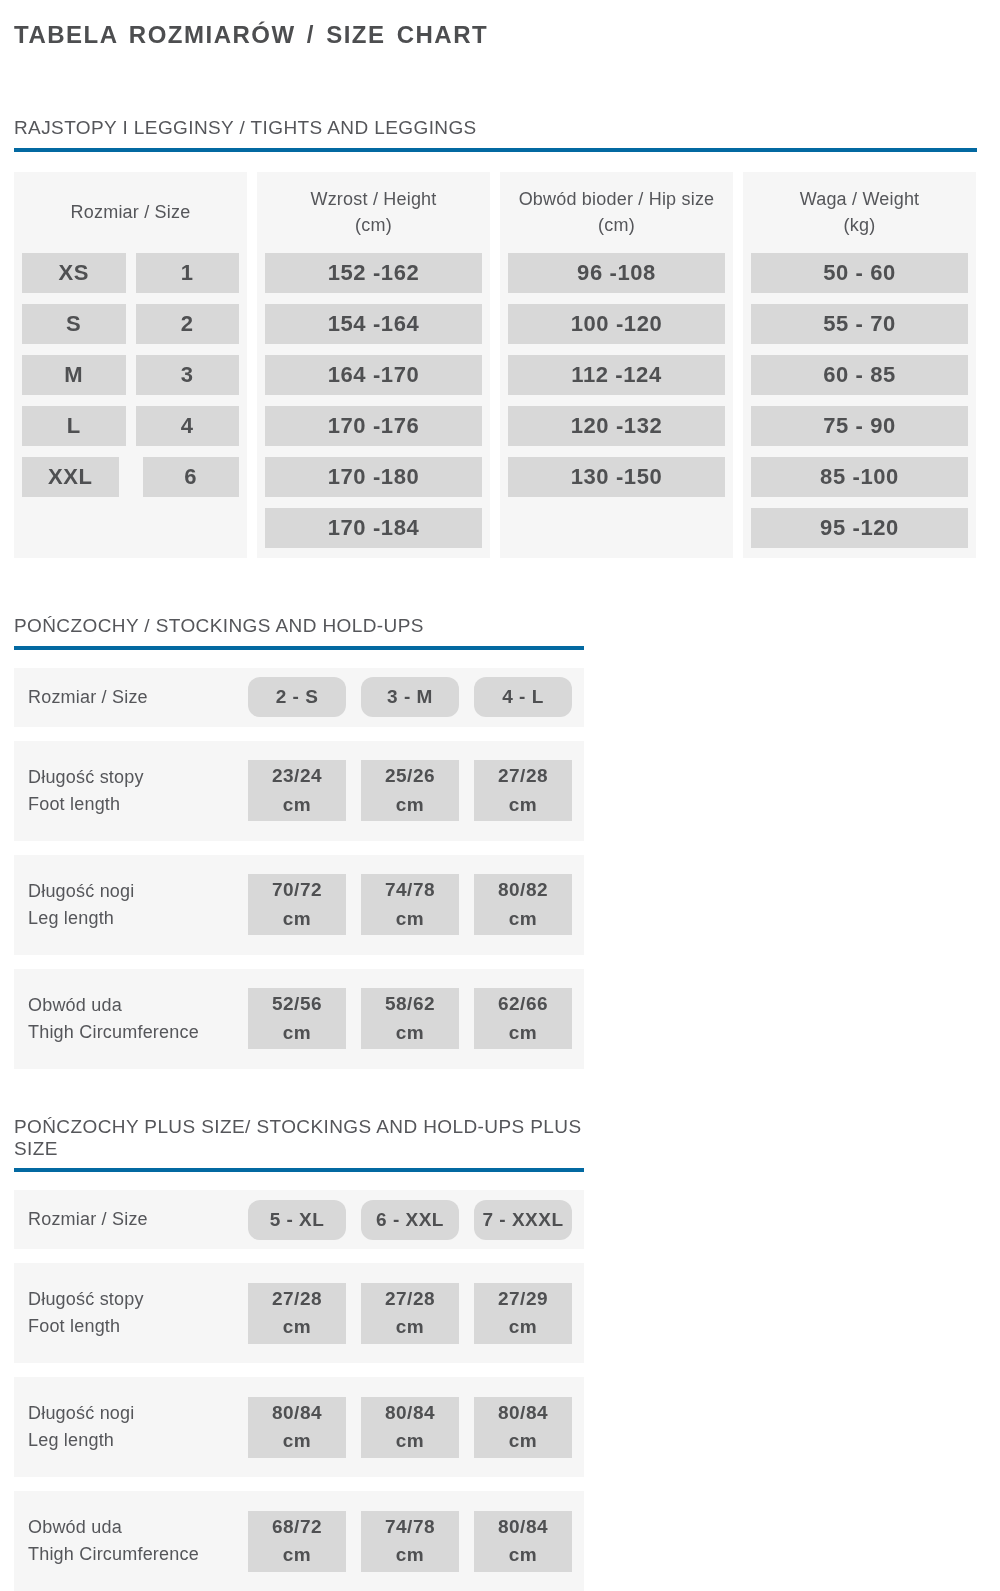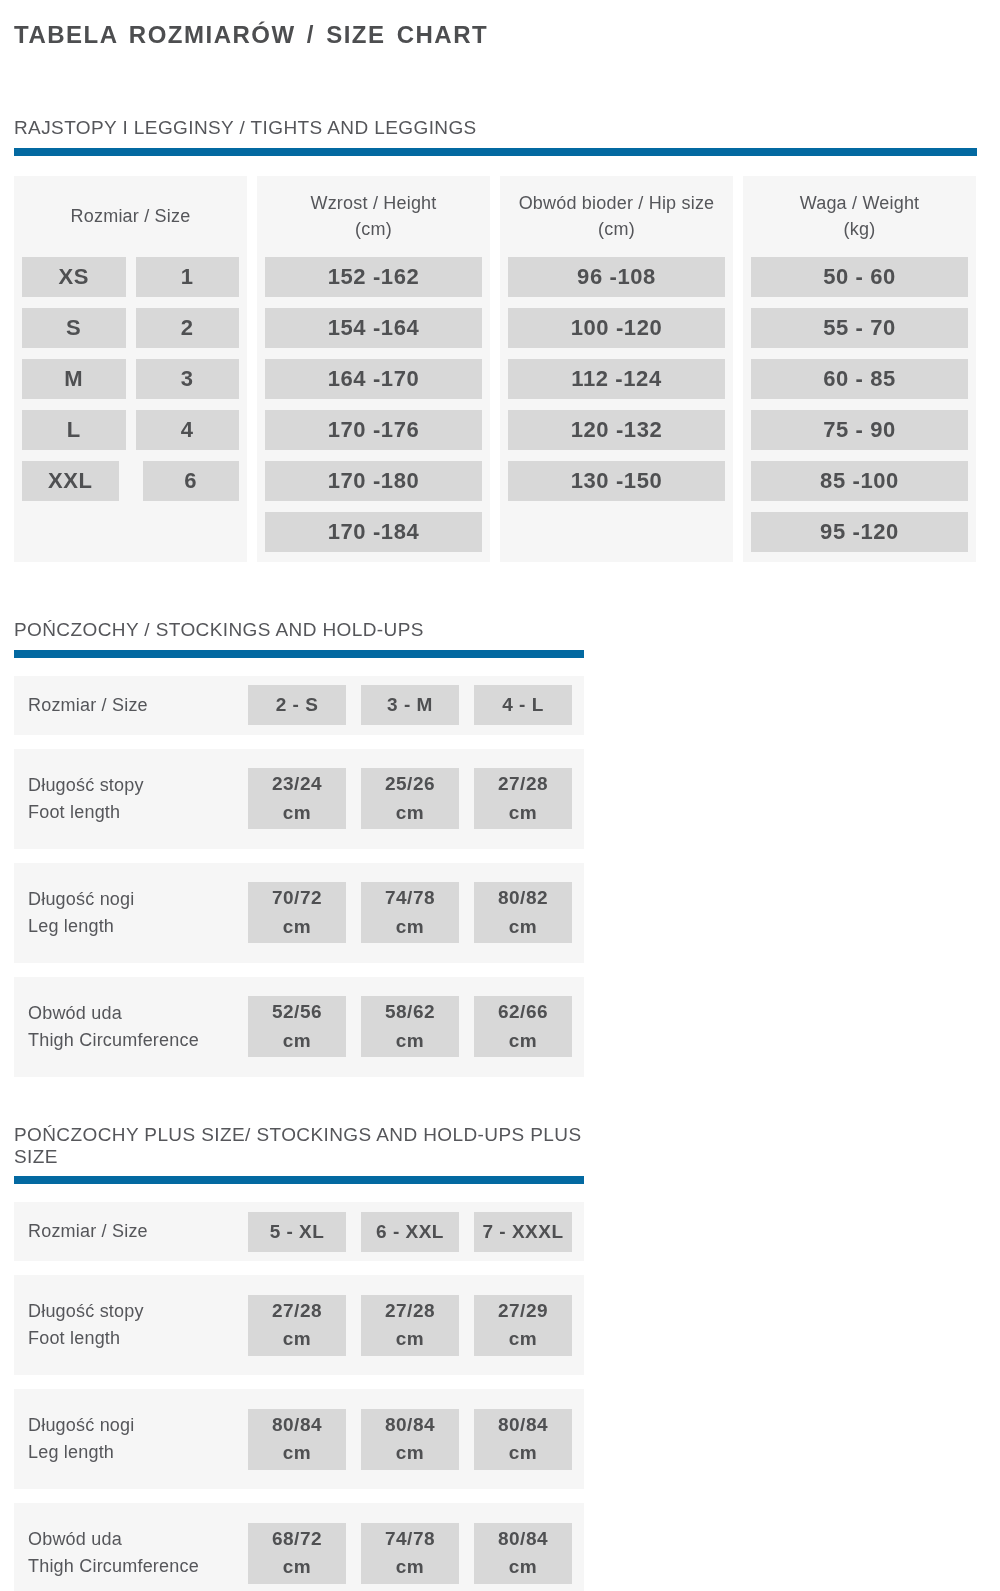--- a/index.html
+++ b/index.html
@@ -25,21 +25,21 @@
     line-height: 1;
   }
   .sec-heading {
     margin: 0;
     font-weight: 400;
     font-size: 19px;
     color: #55565a;
     letter-spacing: 0.4px;
     line-height: 1.15;
     padding-bottom: 9px;
-    border-bottom: 8px solid #0369a1;
+    border-bottom: 4px solid #0369a1;
   }
   .w-full   { width: 963px; }
   .w-narrow { width: 570px; }
   .sec-tights    .sec-heading { margin-top: 70px; }
   .sec-stockings .sec-heading { margin-top: 57px; }
   .sec-plus      .sec-heading { margin-top: 47px; }
 
   
   .tights-table {
     width: 962px;
@@ -112,21 +112,21 @@
     color: #4f5052;
     font-weight: 700;
     font-size: 19px;
     letter-spacing: 0.5px;
     display: flex;
     flex-direction: column;
     align-items: center;
     justify-content: center;
     text-align: center;
   }
-  .srow-size .scell { height: 40px; flex-direction: row; }
+  .srow-size .scell { height: 40px; flex-direction: row; border-radius: 12px; }
   .srow-measure .scell { height: 61px; line-height: 1.5; }
 </style>
 </head>
 <body>
 
 <div class="page">
 
   <h1 class="page-title">TABELA ROZMIARÓW / SIZE CHART</h1>
 
   <section class="sec-tights">

